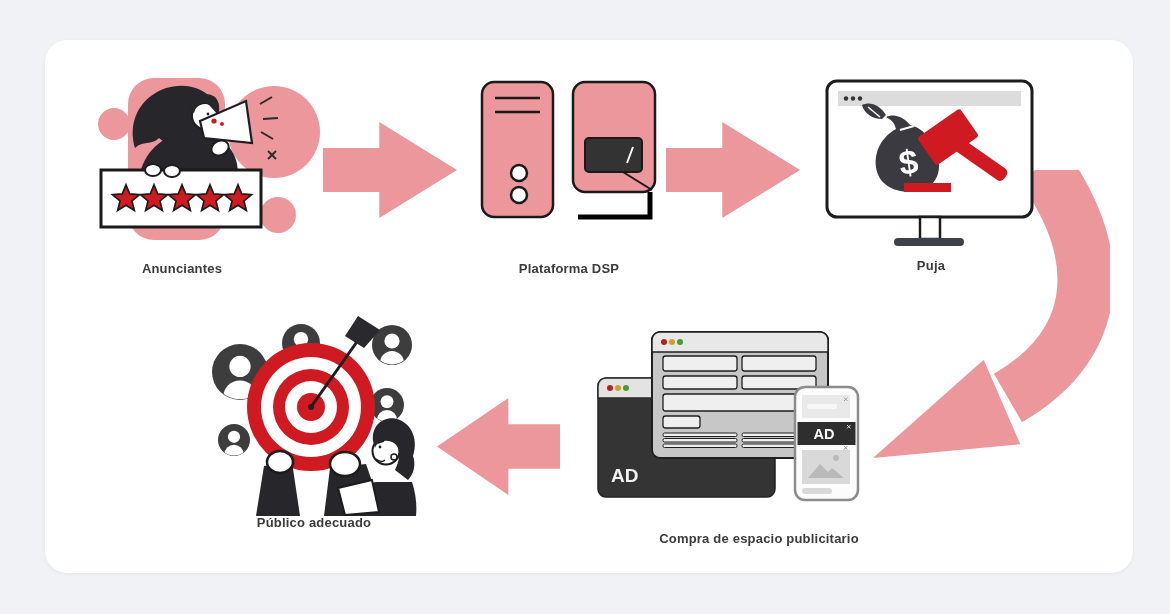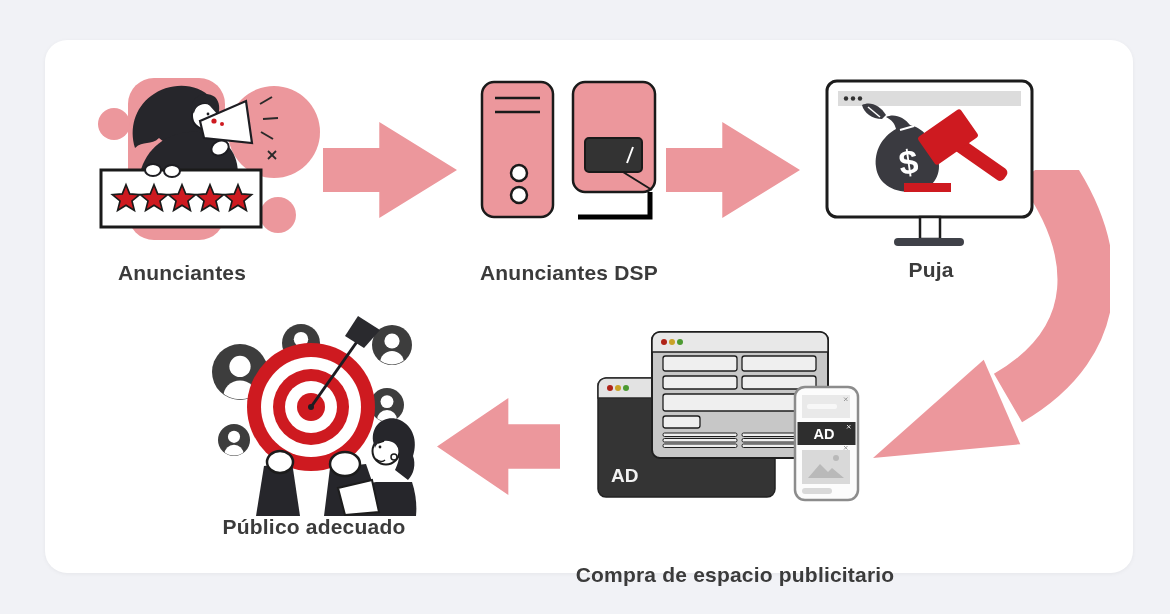--- a/index.html
+++ b/index.html
@@ -21,21 +21,21 @@
     overflow:hidden;
   }
   .card{
     position:absolute;left:45px;top:40px;width:1088px;height:533px;
     background:var(--card-bg);border-radius:22px;
     box-shadow:0 1px 4px rgba(0,0,0,.05);
   }
   .ill{position:absolute;z-index:2;}
   .step-label{
     position:absolute;transform:translateX(-50%);
-    font-weight:700;font-size:21px;color:var(--label-ink);
+    font-weight:700;font-size:13px;color:var(--label-ink);
     white-space:nowrap;z-index:3;letter-spacing:.2px;
   }
   .block-arrow{position:absolute;background:var(--accent-pink);z-index:2;}
   .arrow-right{clip-path:polygon(0 27%,42% 27%,42% 0,100% 50%,42% 100%,42% 73%,0 73%);}
   .arrow-left{clip-path:polygon(100% 27%,58% 27%,58% 0,0 50%,58% 100%,58% 73%,100% 73%);}
   .curved-arrow{position:absolute;left:850px;top:170px;z-index:1;}
   svg text{font-family:"Liberation Sans", sans-serif;}
 </style>
 </head>
 <body>
@@ -100,21 +100,21 @@
     <circle cx="44" cy="120" r="8" fill="#fff" stroke="#1a1a1a" stroke-width="2.5"></circle>
   </g>
   <g>
     <rect x="98" y="7" width="82" height="110" rx="12" fill="var(--accent-pink)" stroke="#1a1a1a" stroke-width="2.5"></rect>
     <rect x="110" y="63" width="57" height="34" rx="4" fill="#333" stroke="#1a1a1a" stroke-width="2"></rect>
     <line x1="152" y1="88" x2="158" y2="72" stroke="#fff" stroke-width="2"></line>
     <line x1="148" y1="97" x2="177" y2="115" stroke="#1a1a1a" stroke-width="2"></line>
     <polyline points="103,142 175,142 175,117" fill="none" stroke="#000" stroke-width="5"></polyline>
   </g>
 </svg>
-<div class="step-label" style="left:569px;top:261px;">Anunciantes DSP</div>
+<div class="step-label" style="left:569px;top:261px;">Plataforma DSP</div>
 
 <div class="block-arrow arrow-right" style="left:666px;top:122px;width:134px;height:96px;"></div>
 
 <svg class="curved-arrow" width="260" height="300" viewBox="0 0 260 300">
   <path d="M192,-5 C252,78 258,170 158,228" fill="none" stroke="var(--accent-pink)" stroke-width="56"></path>
   <polygon points="133.7,189.8 23,288 170.3,274.2" fill="var(--accent-pink)"></polygon>
 </svg>
 
 <svg class="ill" style="left:824px;top:77px;z-index:2;" width="212" height="170" viewBox="0 0 212 170">
   <g>
@@ -192,21 +192,21 @@
         <line x1="264.5" y1="121" x2="261" y2="124.5"></line>
     </g>
     <rect x="219" y="125" width="48" height="34" fill="#D9D9D9"></rect>
     <g fill="#B9B9B9">
       <polygon points="225,153 237,139 245,147 249,143 261,153"></polygon>
       <circle cx="253" cy="133" r="3"></circle>
     </g>
     <rect x="219" y="163" width="30" height="6" rx="3" fill="#D9D9D9"></rect>
   </g>
 </svg>
-<div class="step-label" style="left:735px;top:531px;margin-top:32px;">Compra de espacio publicitario</div>
+<div class="step-label" style="left:759px;top:531px;">Compra de espacio publicitario</div>
 
 <div class="block-arrow arrow-left" style="left:437px;top:398px;width:123px;height:97px;"></div>
 
 <svg class="ill" style="left:198px;top:296px;" width="235" height="220" viewBox="0 0 235 220">
   <defs>
     <clipPath id="avc">
         <circle r="19.5"></circle>
       </clipPath>
     <g id="avatar">
       <circle r="20" fill="var(--avatar-gray)"></circle>

